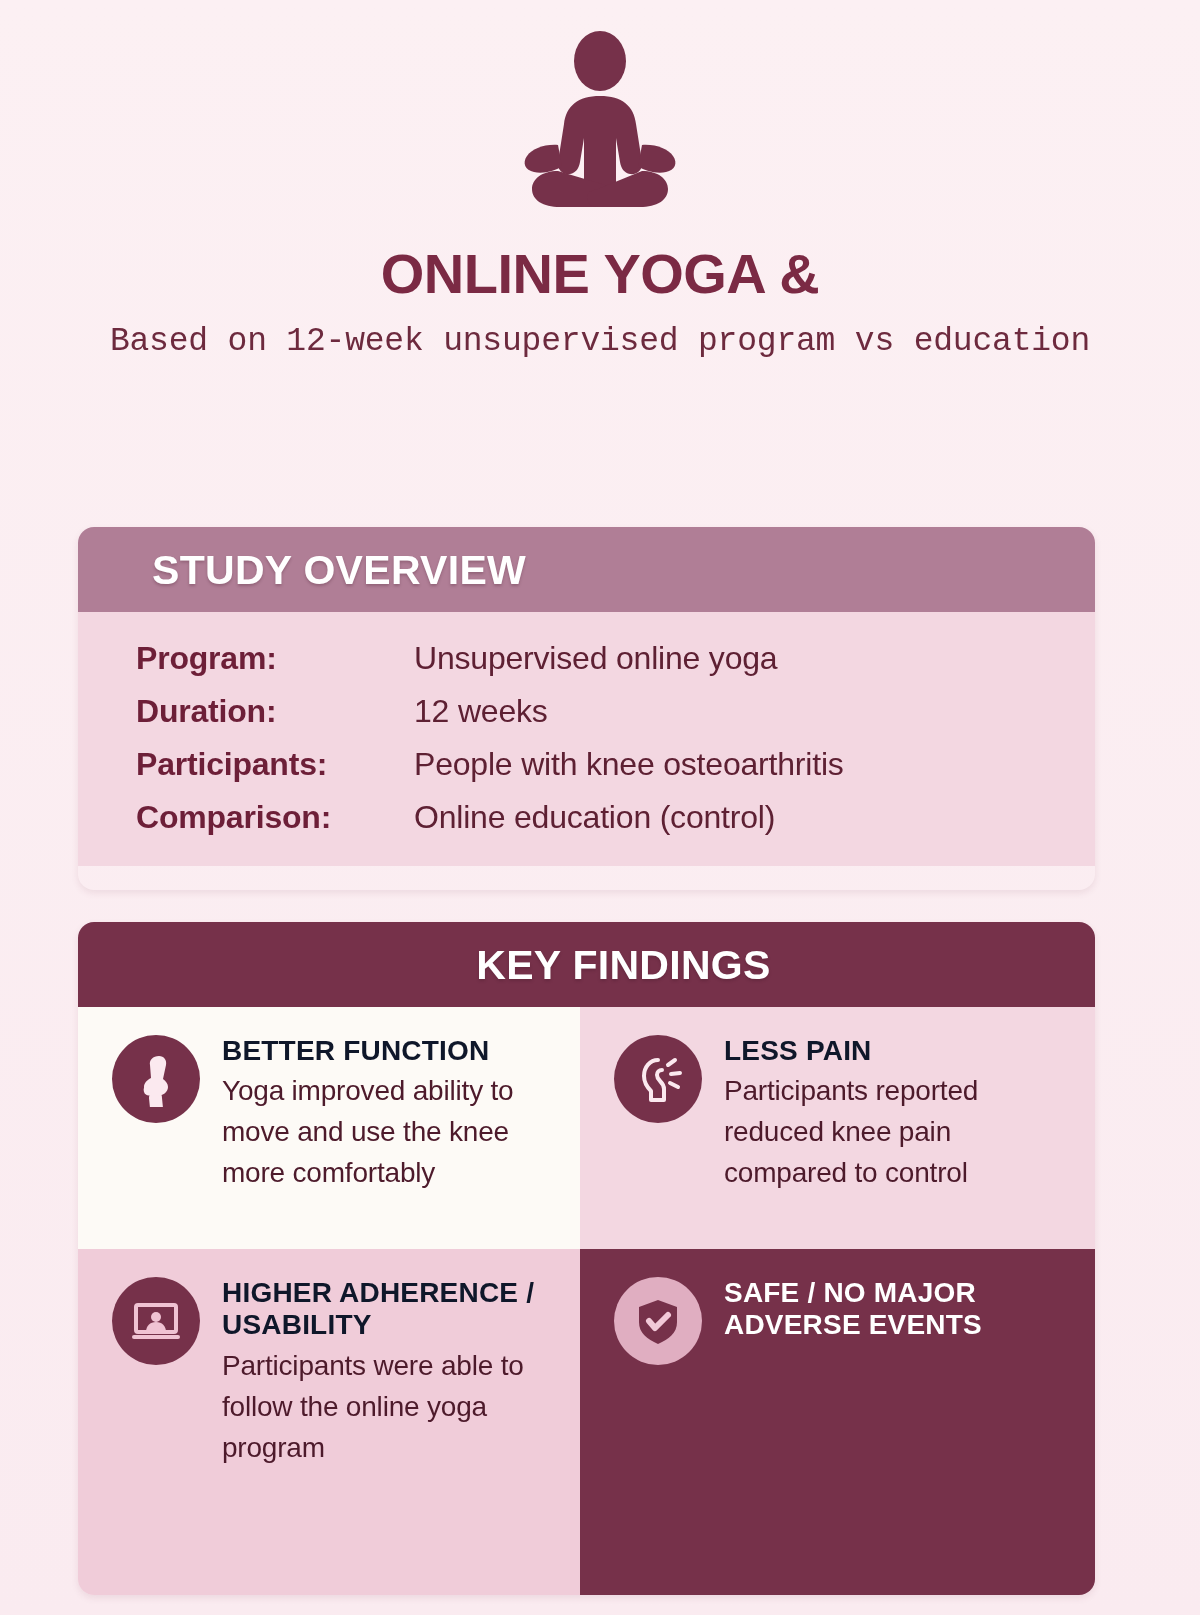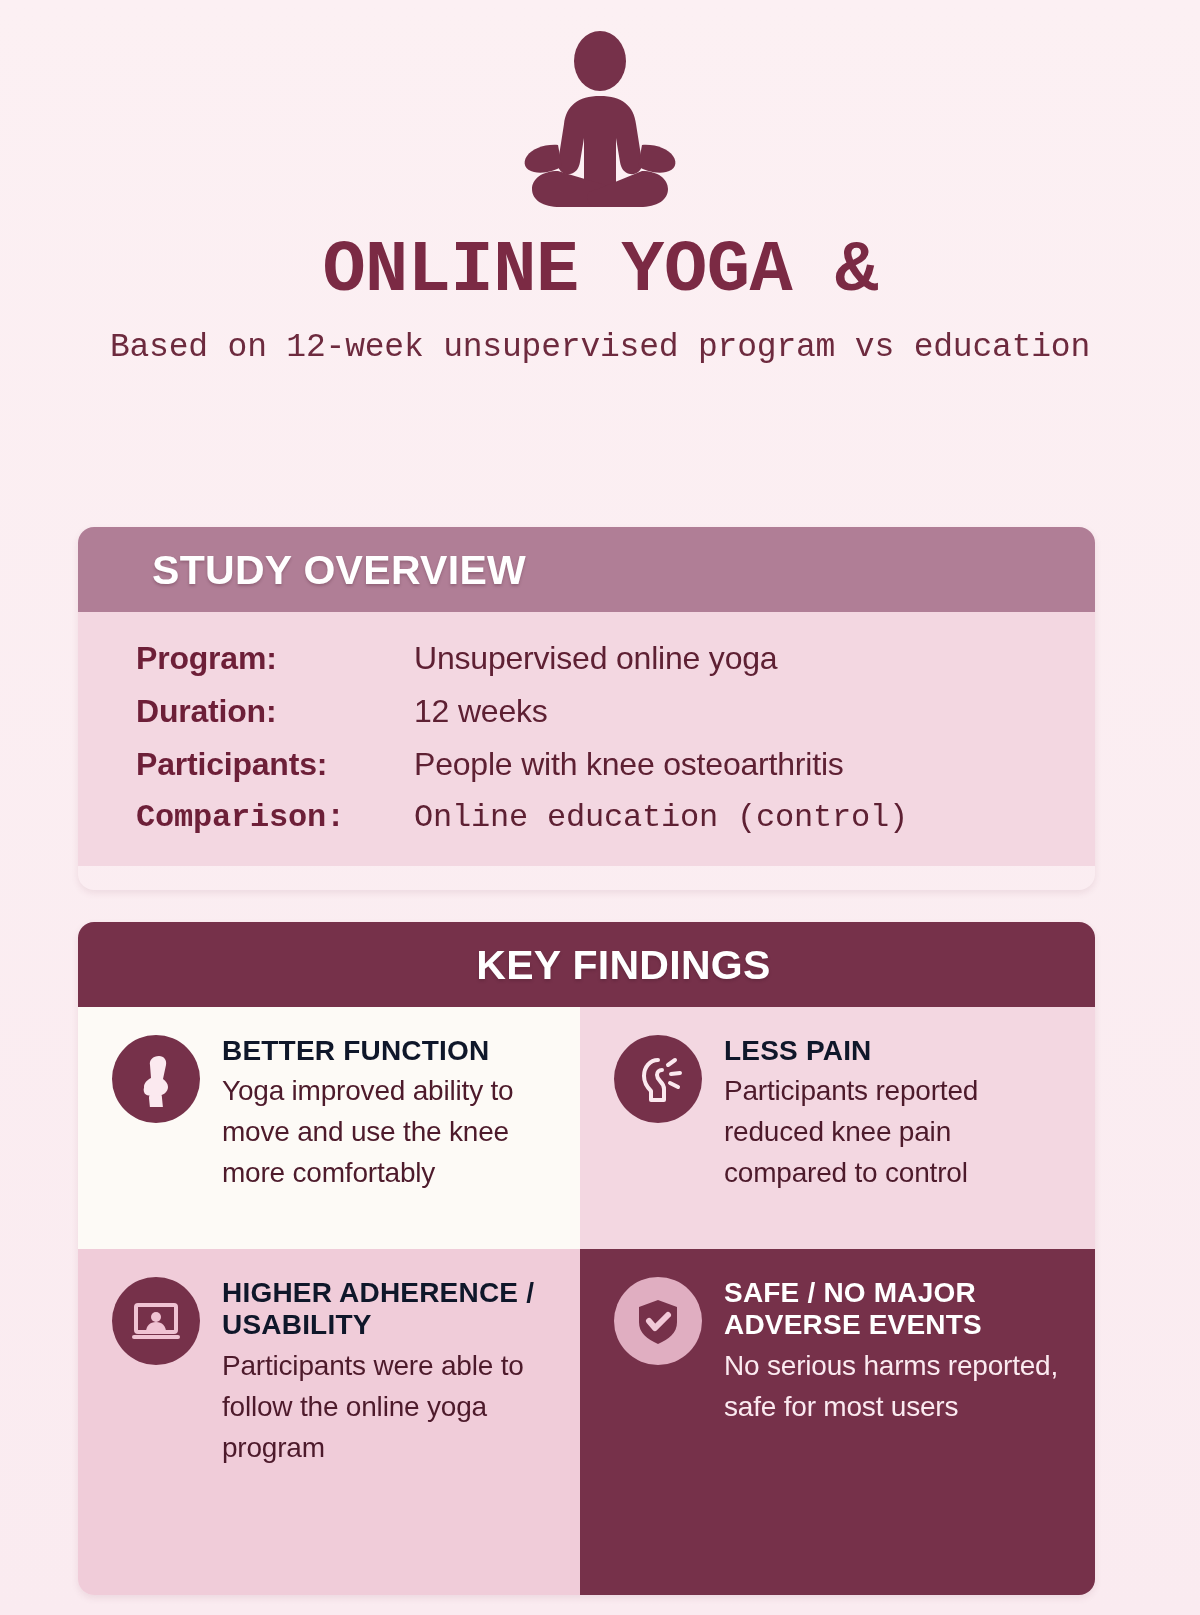--- a/index.html
+++ b/index.html
@@ -28,27 +28,27 @@
     padding-top: 28px;
     text-align: center;
   }
   .yoga-icon {
     width: 200px;
     height: 192px;
     margin: 0 auto;
     display: block;
   }
   .title {
-    margin: 16px 0 0 0;
+    margin: 26px 0 0 0;
     color: #7b2a44;
-    font-size: 72px;
+    font-size: 56px;
     line-height: 0.99;
     font-weight: bold;
     letter-spacing: -0.5px;
-    font-family: Liberation Mono, monospace;
+    font-family: Liberation Sans, sans-serif;
     text-transform: uppercase;
   }
   .title .ln { display: block; }
   .subtitle {
     margin: 22px 0 0 0;
     color: #6d2a3e;
     font-size: 33px;
     font-weight: normal;
     letter-spacing: -0.2px;
     font-family: Liberation Mono, monospace;
@@ -80,21 +80,21 @@
     background: #f3d7e1;
     padding: 28px 0 30px 0;
   }
   .ov-row {
     display: flex;
     align-items: baseline;
     padding: 0 0 0 50px;
     margin-bottom: 16px;
     margin-left: 8px;
   }
-  .ov-row:last-child { margin-bottom: 0; font-family: Liberation Mono, monospace; }
+  .ov-row:last-child { margin-bottom: 0; }
   .ov-label {
     width: 278px;
     flex: 0 0 278px;
     color: #6d1f38;
     font-size: 32px;
     font-weight: bold;
     letter-spacing: -0.2px;
   }
   .ov-value {
     color: #5e2033;
@@ -248,20 +248,19 @@
 
       <div class="quad q4">
         <div class="q-icon">
           <svg width="56" height="56" viewBox="0 0 56 56" aria-hidden="true">
             <path d="M28 7 L47 14 L47 29 c0 11 -8 17 -19 22 c-11 -5 -19 -11 -19 -22 L9 14 Z" fill="#76314a"></path>
             <path d="M19 28 l6 7 l13 -13" fill="none" stroke="#f2c9d8" stroke-width="6" stroke-linecap="round" stroke-linejoin="round"></path>
           </svg>
         </div>
         <div class="q-text">
           <div class="q-title">SAFE / NO MAJOR ADVERSE EVENTS</div>
-          <div class="q-desc">No serious harms reported, safe for most users</div>
         </div>
       </div>
 
     </div>
   </div>
 
 </div>
 
 </body></html>

